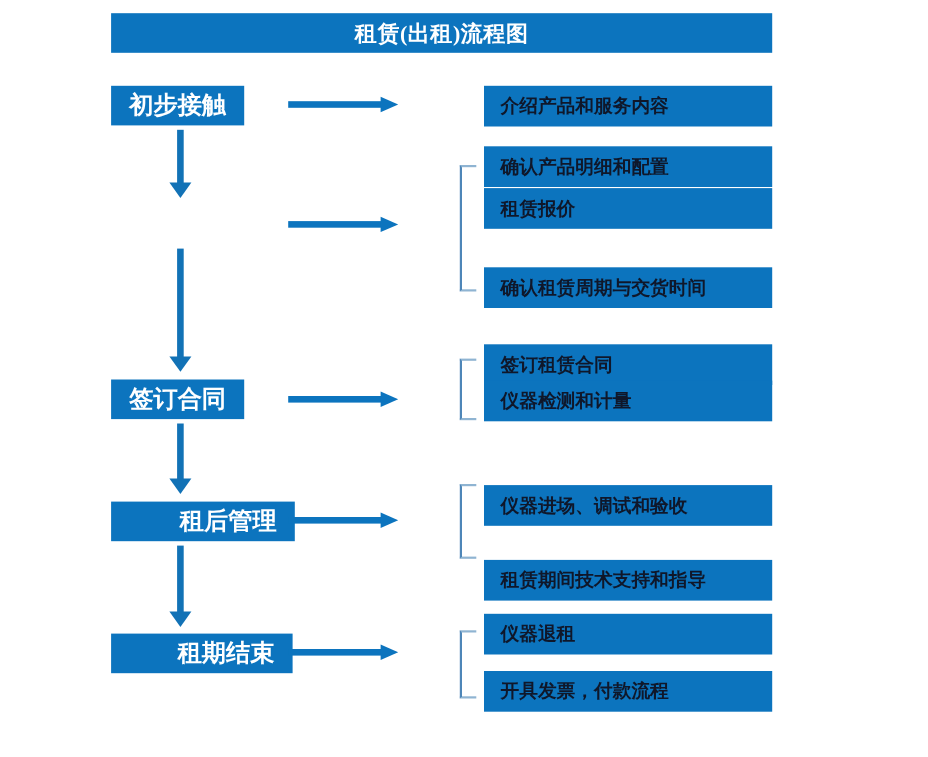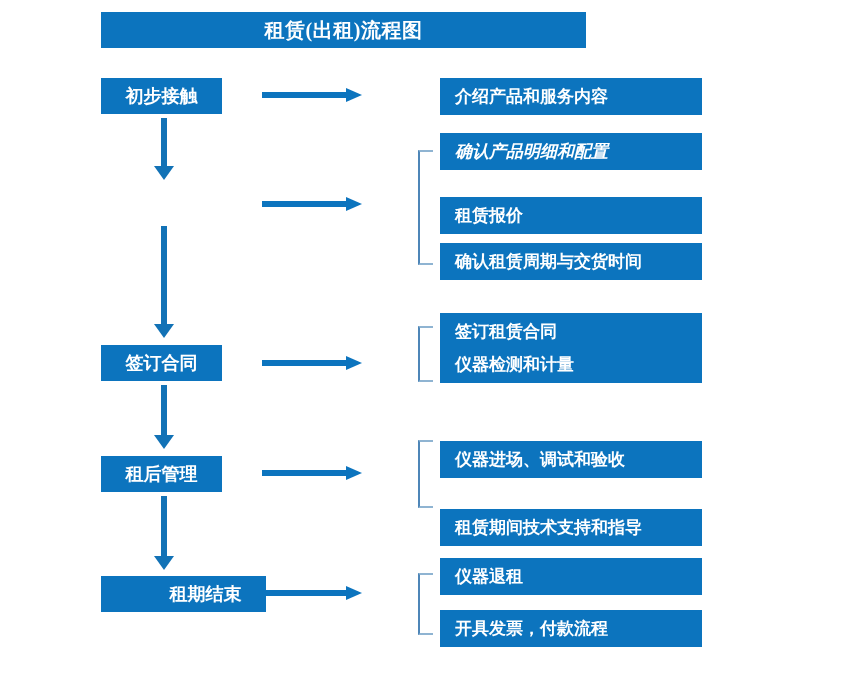--- a/index.html
+++ b/index.html
@@ -17,51 +17,51 @@
   #canvas {
     position: absolute;
     left: 0; top: 0;
     width: 844px;
     height: 688px;
   }
   .title-bar {
     position: absolute;
     left: 101px;
     top: 12px;
-    width: 485px;
+    width: 601px;
     height: 36px;
     background: #0C74BE;
     color: #ffffff;
     font-size: 20px;
     font-weight: bold;
     display: flex;
     align-items: center;
     justify-content: center;
     letter-spacing: 0.5px;
   }
   .stage-box {
     position: absolute;
     left: 101px;
     width: 121px;
     height: 36px;
     background: #0C74BE;
     color: #ffffff;
-    font-size: 18px;
+    font-size: 22px;
     font-weight: bold;
     display: flex;
     align-items: center;
     justify-content: center;
   }
   .detail-box {
     position: absolute;
     left: 440px;
     width: 262px;
     height: 37px;
     background: #0C74BE;
-    color: #ffffff;
+    color: #0f172a;
     font-size: 17px;
     font-weight: bold;
     display: flex;
     align-items: center;
     padding-left: 15px;
     box-sizing: border-box;
   }
   
   .h-arrow {
     position: absolute;
@@ -122,25 +122,25 @@
     box-sizing: border-box;
   }
 </style>
 </head>
 <body>
 
 <div id="canvas">
   <div class="title-bar">租赁(出租)流程图</div>
 <div class="stage-box" style="top: 78px;">初步接触</div>
     <div class="stage-box" style="top: 345px;">签订合同</div>
-    <div class="stage-box" style="top: 456px;">租后管理</div>
+    <div class="stage-box" style="top: 456px; padding-left: 46px;">租后管理</div>
     <div class="stage-box" style="top: 576px; padding-left: 44px;">租期结束</div>
     <div class="detail-box" style="top: 78px;">介绍产品和服务内容</div>
-    <div class="detail-box" style="top: 133px; font-style: italic;">确认产品明细和配置</div>
-    <div class="detail-box" style="top: 197px;">租赁报价</div>
+    <div class="detail-box" style="top: 133px;">确认产品明细和配置</div>
+    <div class="detail-box" style="top: 171px;">租赁报价</div>
     <div class="detail-box" style="top: 243px;">确认租赁周期与交货时间</div>
     <div class="detail-box" style="top: 313px;">签订租赁合同</div>
     <div class="detail-box" style="top: 346px;">仪器检测和计量</div>
     <div class="detail-box" style="top: 441px;">仪器进场、调试和验收</div>
     <div class="detail-box" style="top: 490px; margin-top: 19px;">租赁期间技术支持和指导</div>
     <div class="detail-box" style="top: 558px;">仪器退租</div>
     <div class="detail-box" style="top: 610px;">开具发票，付款流程</div>
     <div class="h-arrow" style="top: 88px;">
       <div class="shaft"></div>
       <div class="head"></div>

